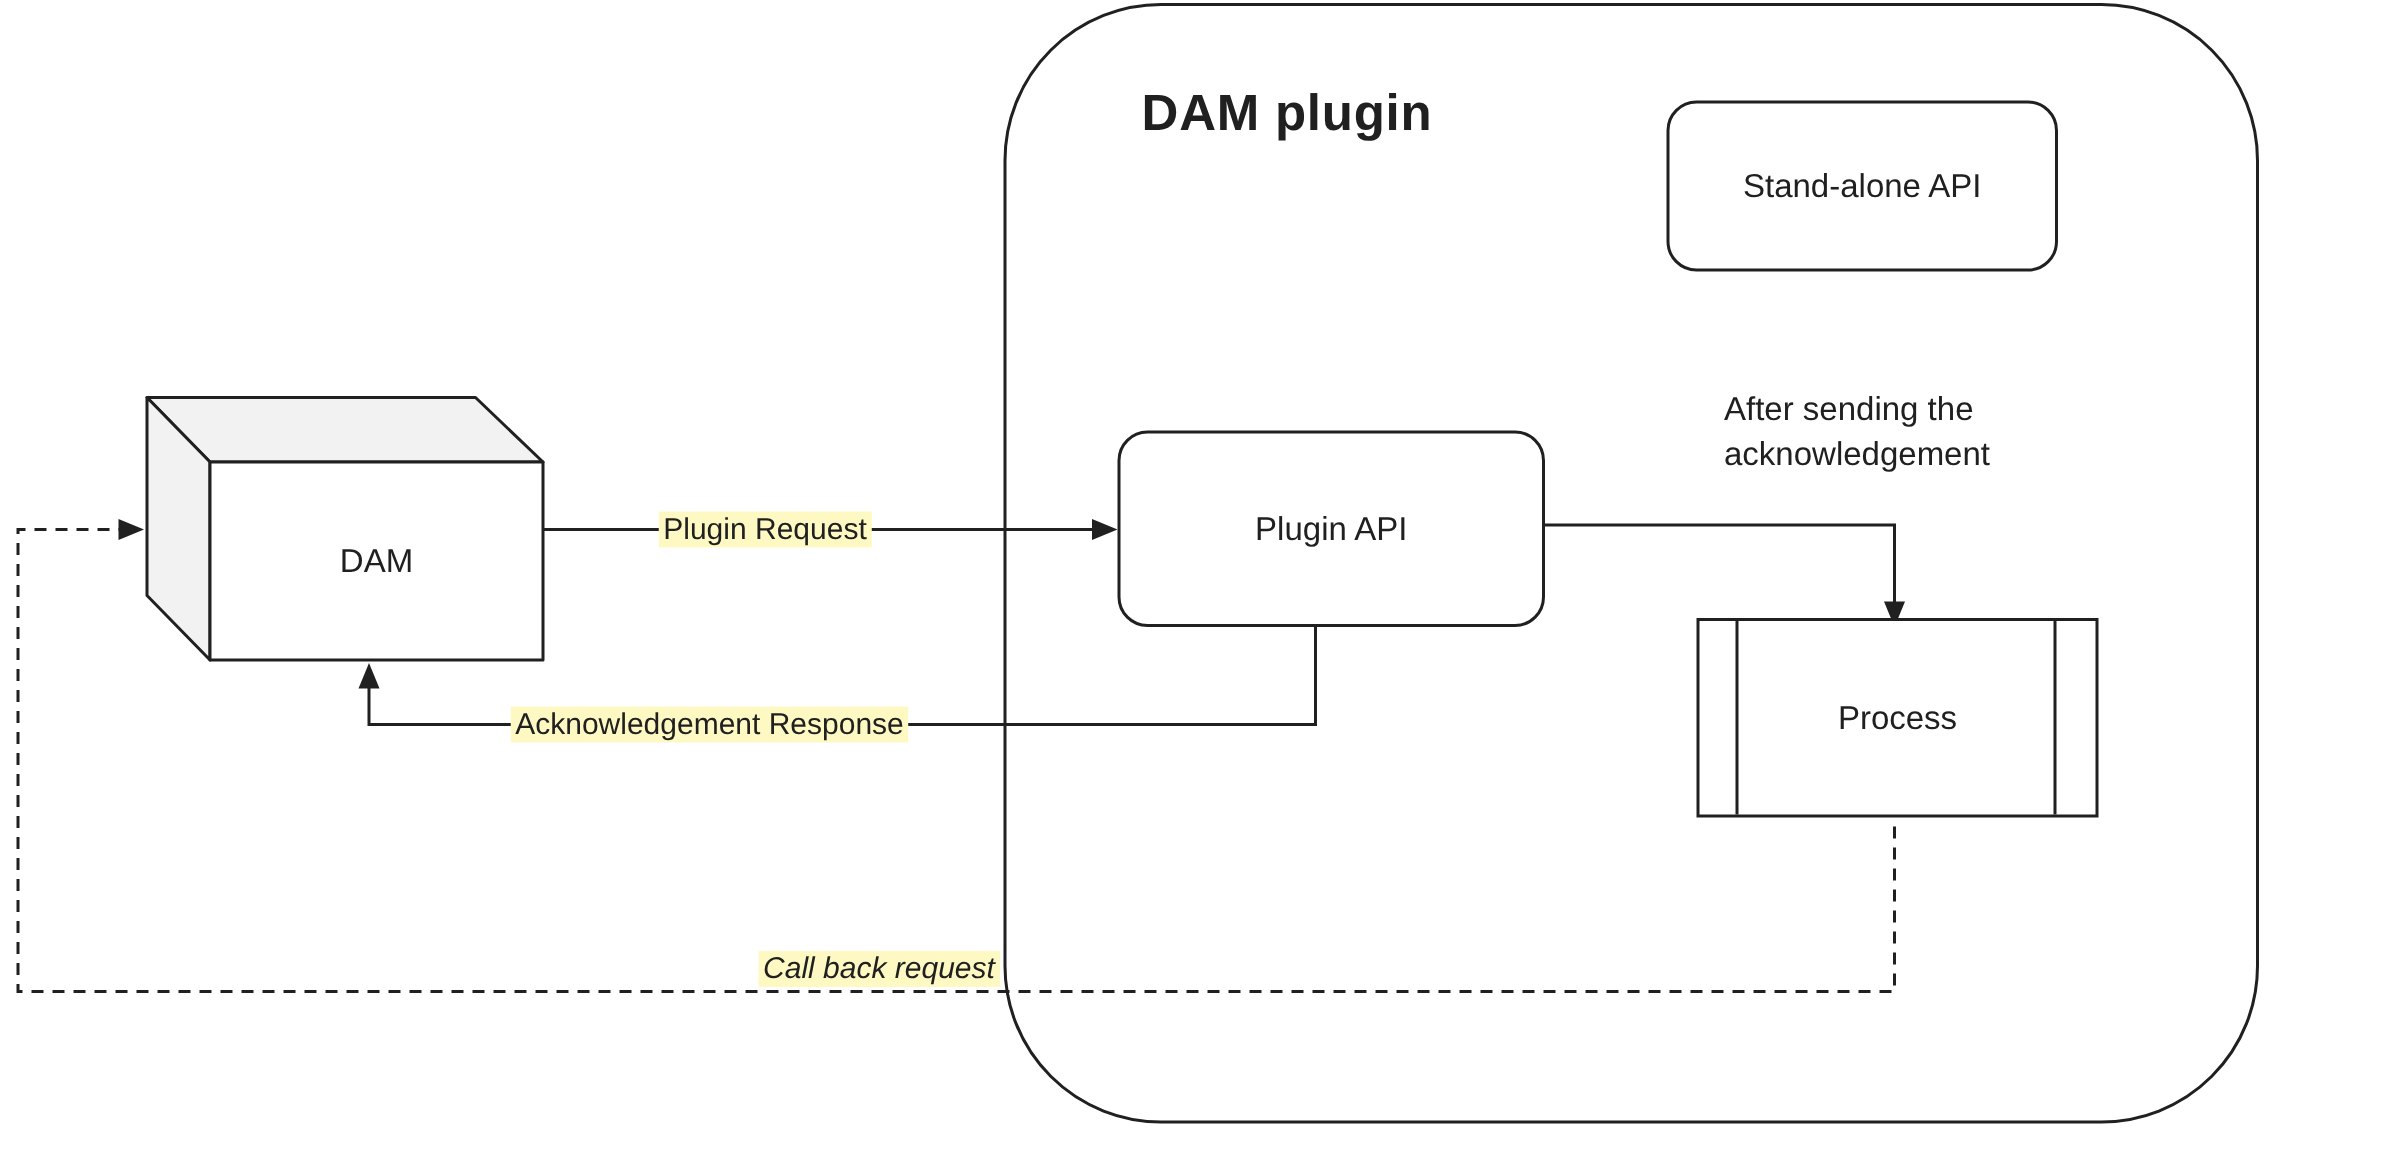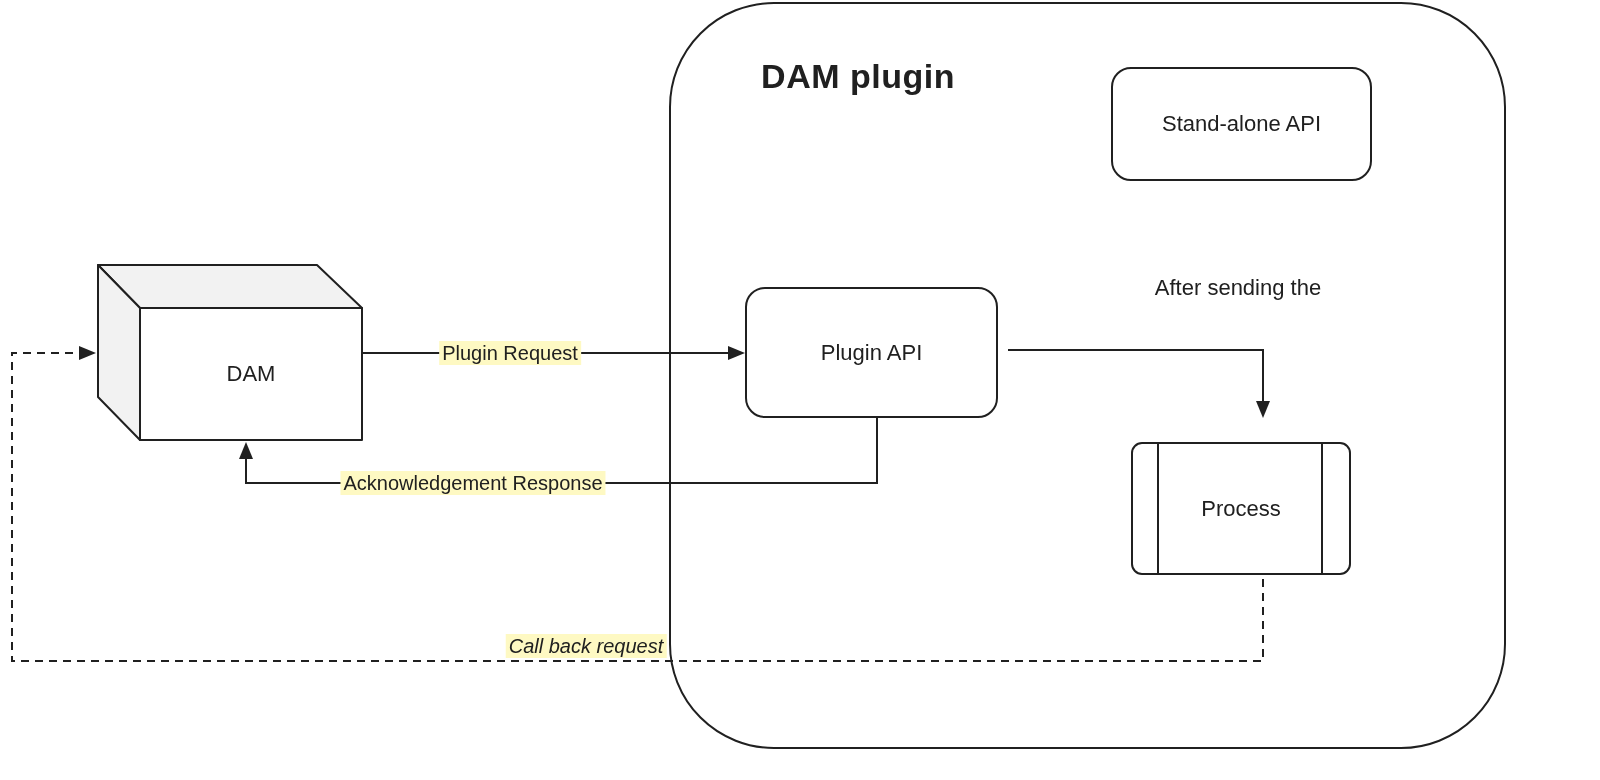--- a/index.html
+++ b/index.html
@@ -42,22 +42,22 @@
     display: flex;
     align-items: center;
     justify-content: center;
     font-size: 22px;
     z-index: 3;
   }
   .node--rounded {
     border-radius: 20px;
   }
   .node--standalone { left: 1111px; top: 67px;  width: 261px; height: 114px; }
-  .node--plugin-api { left: 745px;  top: 287px; width: 253px; height: 131px; }
-  .node--process    { left: 1131px; top: 442px; width: 220px; height: 133px; border-radius: 11px; }
+  .node--plugin-api { left: 745px;  top: 287px; width: 285px; height: 131px; }
+  .node--process    { left: 1131px; top: 412px; width: 268px; height: 133px; }
   .process-bar {
     position: absolute;
     top: 0;
     bottom: 0;
     width: 2px;
     background: #202020;
   }
   .process-bar--left  { left: 24px; }
   .process-bar--right { right: 26px; }
   .label {
@@ -142,15 +142,16 @@
   <div class="label label--node" style="left:251px; top:374px;">DAM</div>
 
   <div class="label label--edge" style="left:510px; top:353px;">Plugin Request</div>
 
   <div class="label label--edge" style="left:473px; top:483px;">Acknowledgement Response</div>
 
   <div class="label label--edge" style="left:586px; top:646px;font-style:italic;">Call back request</div>
 
   <div class="label label--annotation" style="left:1198px; top:288px;">
     <div>After sending the</div>
+    <div>acknowledgement</div>
   </div>
 
 </div>
 
 </body></html>

